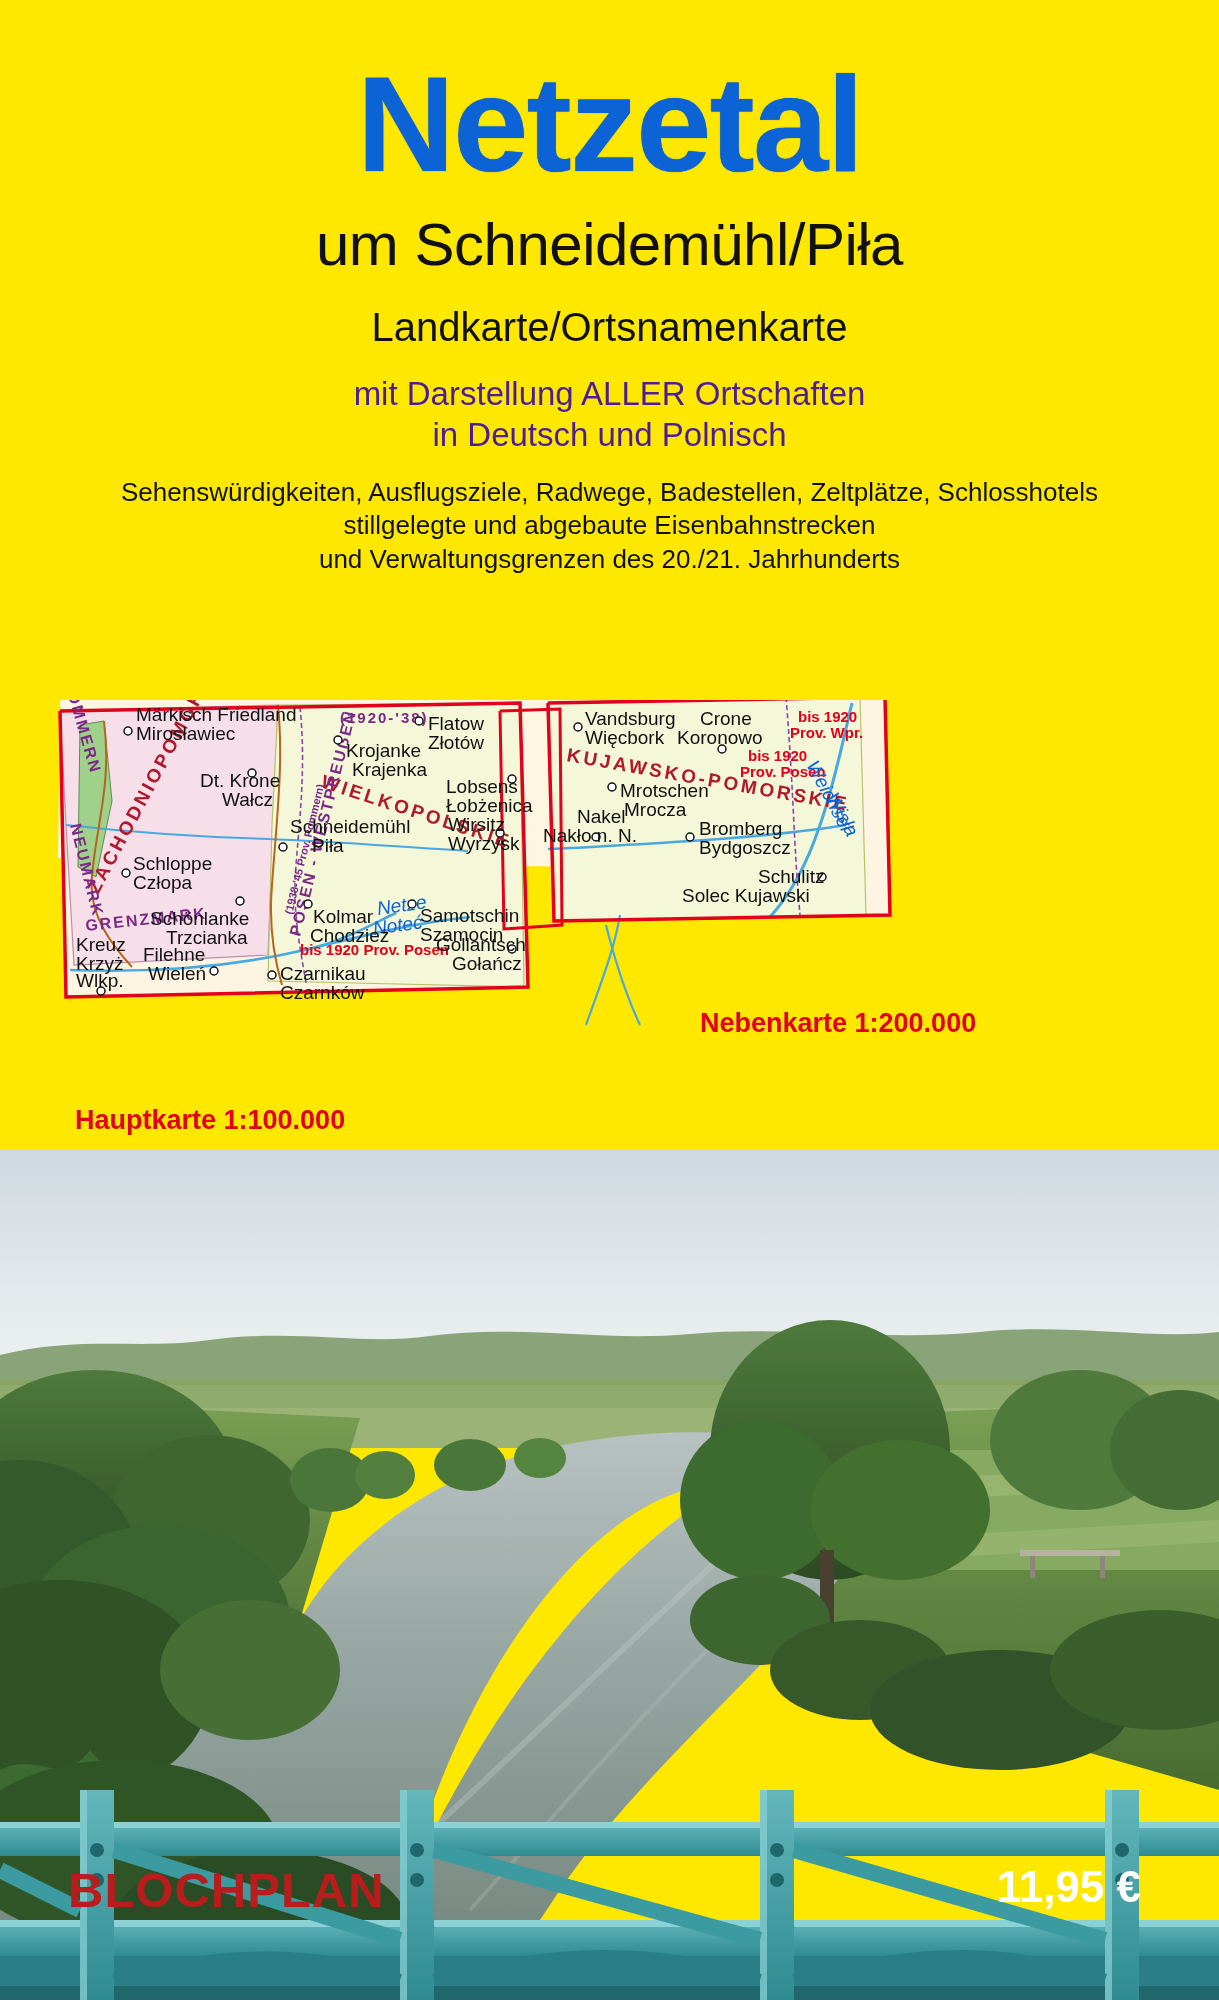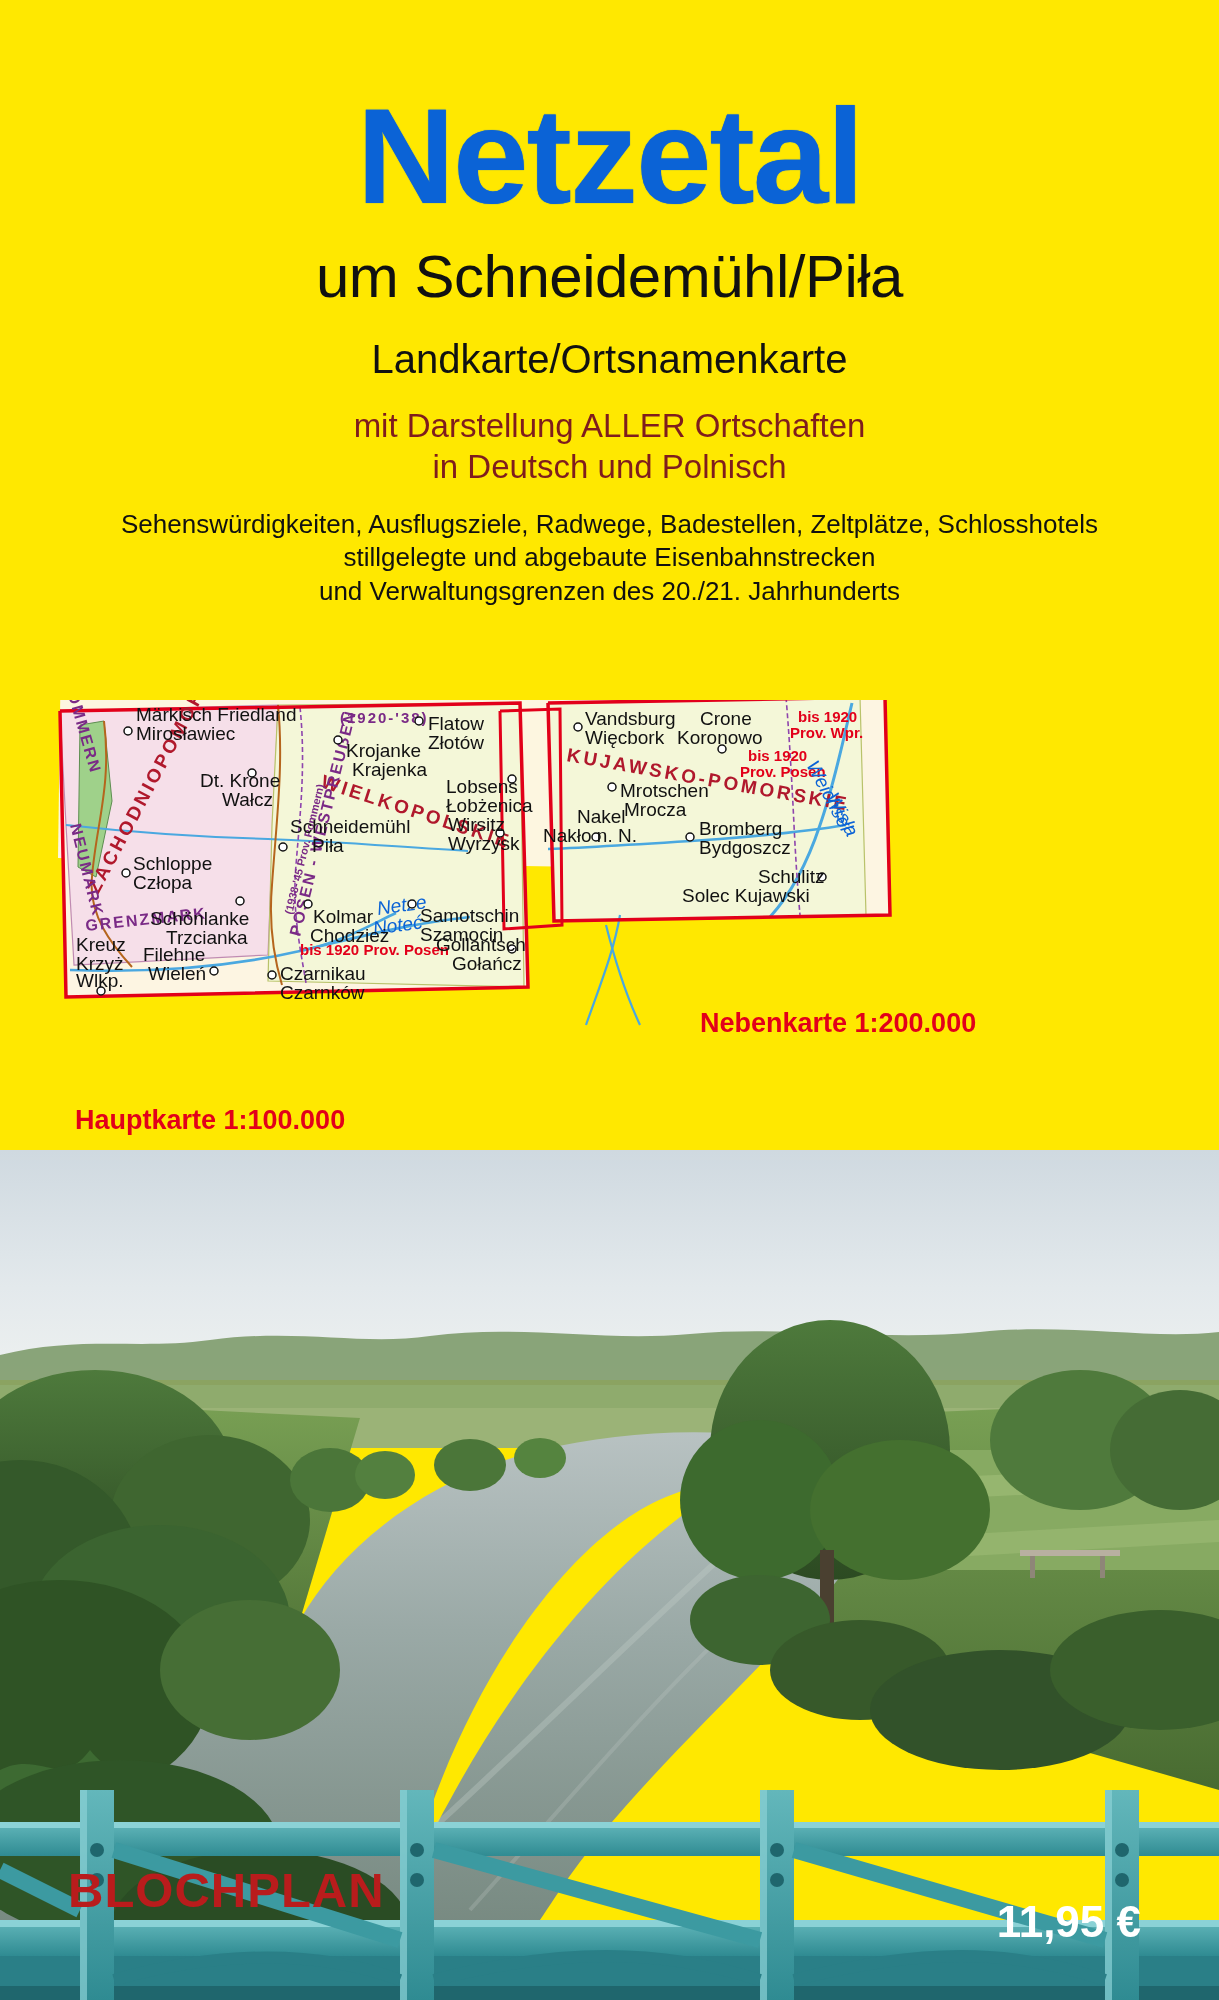--- a/index.html
+++ b/index.html
@@ -12,21 +12,21 @@
   }
 
   
   .cover {
     position: absolute;
     left: 0; top: 0;
     width: 1219px; height: 1180px;
     background: #ffe800;
   }
 
-  .title-block { text-align: center; padding-top: 88px; }
+  .title-block { text-align: center; padding-top: 56px; }
 
   .main-title {
     color: #0b63d6;
     font-size: 136px;
     font-weight: bold;
     letter-spacing: -2px;
     line-height: 1.0;
     text-shadow: 0 0 1px #0b63d6;
   }
   .sub-title {
@@ -44,21 +44,21 @@
     letter-spacing: -0.5px;
   }
   .scale-line {
     color: #111;
     font-size: 40px;
     font-weight: normal;
     margin-top: 24px;
     line-height: 1.22;
   }
   .desc-line {
-    color: #7f1d1d;
+    color: #4c1d95;
     font-size: 33px;
     margin-top: 22px;
     line-height: 1.24;
   }
   .small-lines {
     color: #111;
     font-size: 26px;
     margin-top: 20px;
     line-height: 1.30;
   }
@@ -98,21 +98,20 @@
     font-weight: bold;
     color: #b91c1c;
     letter-spacing: 1px;
   }
   .price {
     position: absolute;
     right: 78px; top: 1862px;
     font-size: 44px;
     font-weight: bold;
     color: #ffffff;
-    margin-top: 35px;
   }
 
   .lbl { font-size: 19px; fill: #111; font-family: "Liberation Sans", sans-serif; }
   .lbl-blue { font-size: 19px; fill: #0b63d6; font-family: "Liberation Sans", sans-serif; font-style: italic; }
   .lbl-red { font-size: 15px; fill: #e2001a; font-family: "Liberation Sans", sans-serif; font-weight: bold; }
   .lbl-reg { font-size: 19px; fill: #b0182c; font-family: "Liberation Sans", sans-serif; font-weight: bold; letter-spacing: 3px; }
   .lbl-prov { font-size: 16px; fill: #7a2a86; font-family: "Liberation Sans", sans-serif; font-weight: bold; letter-spacing: 2px; }
 </style>
 </head>
 <body>

